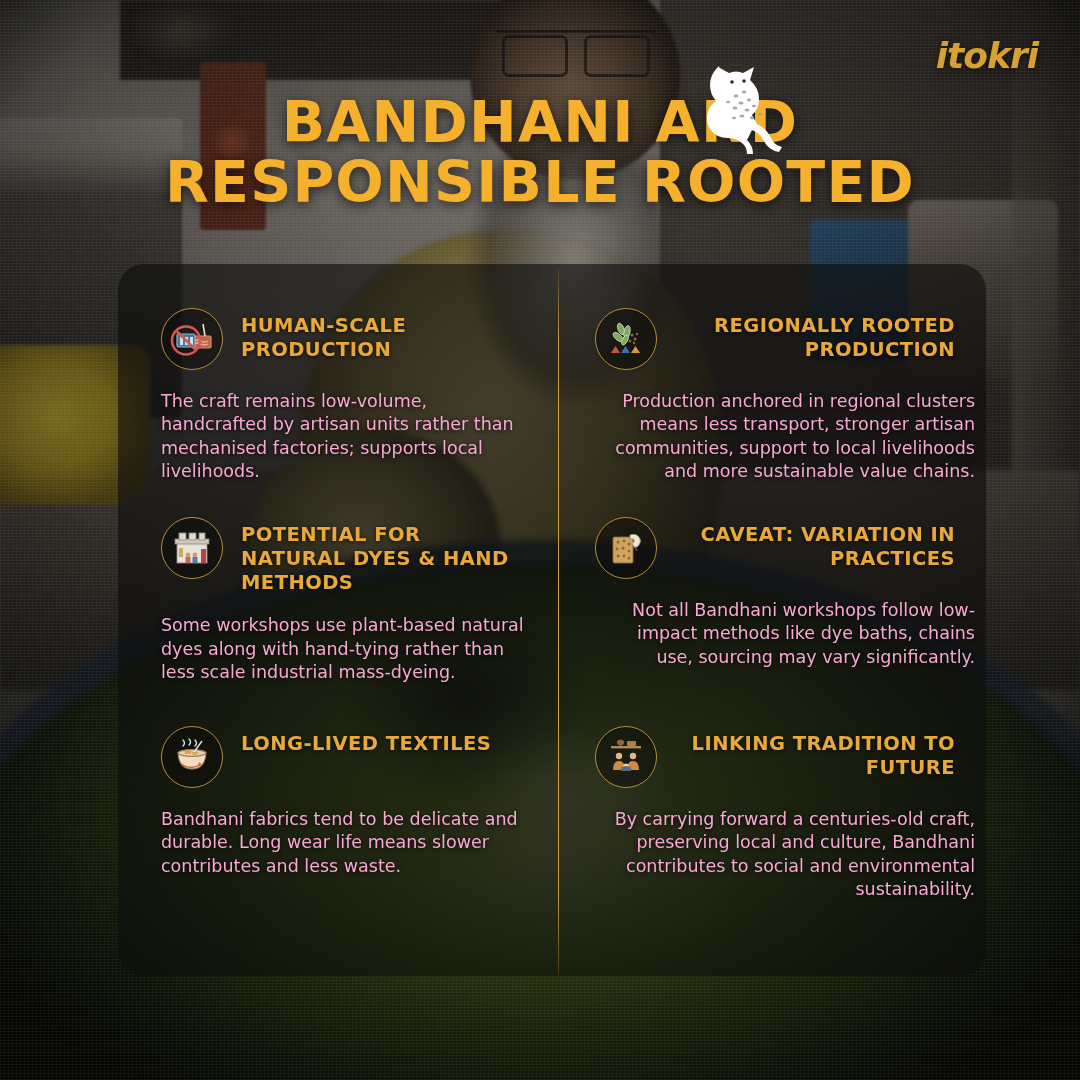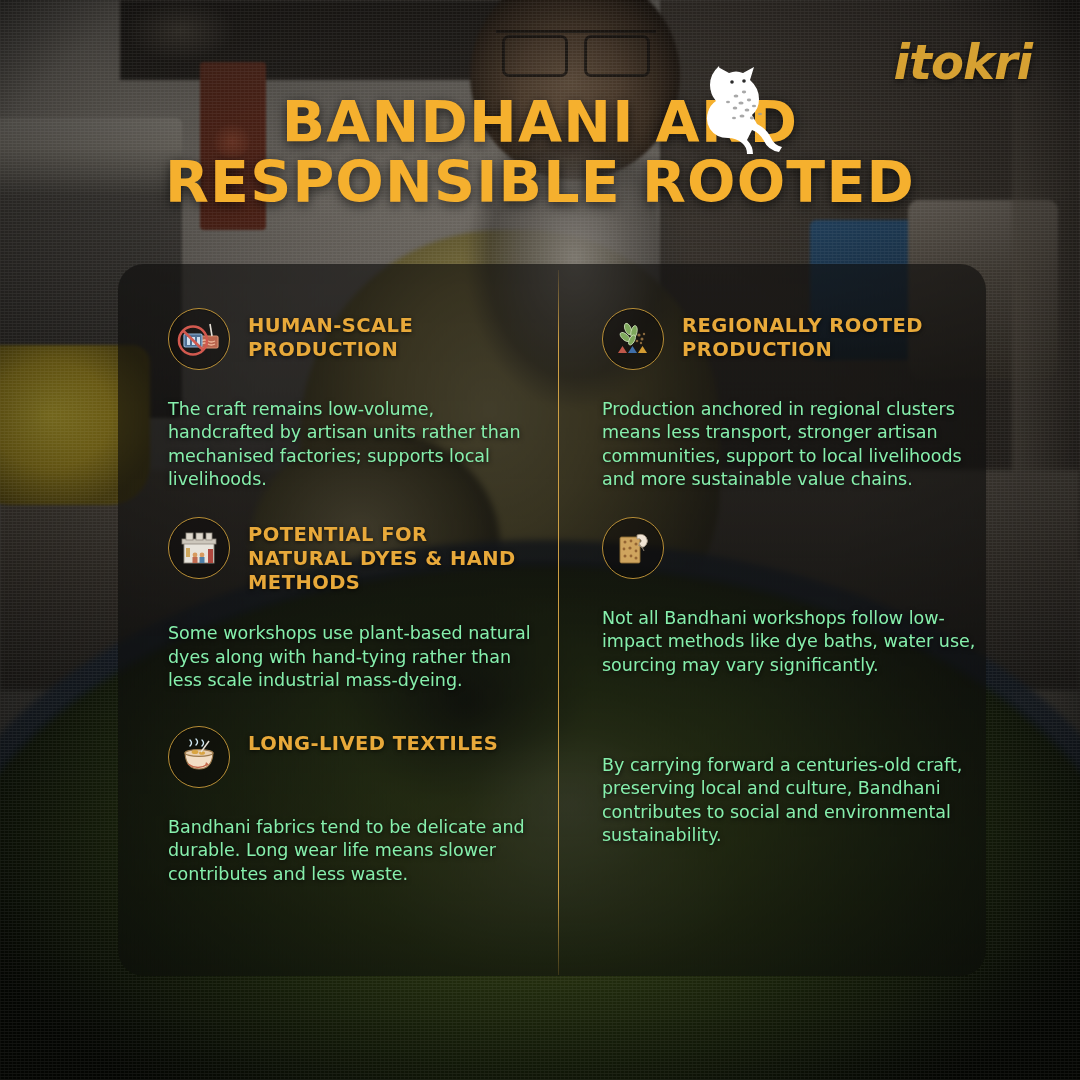--- a/index.html
+++ b/index.html
@@ -178,24 +178,24 @@
   }
   .grain{
     position:absolute; inset:0; opacity:.06;
     background-image:
       repeating-linear-gradient(0deg, rgba(255,255,255,.9) 0 1px, rgba(0,0,0,0) 1px 3px),
       repeating-linear-gradient(90deg, rgba(255,255,255,.6) 0 1px, rgba(0,0,0,0) 1px 4px);
   }
 
   
   .brand{
-    position:absolute; right:48px; top:38px;
+    position:absolute; right:42px; top:38px;
     font-family:"DejaVu Sans", sans-serif;
     font-weight:700; font-style:italic;
-    font-size:48px; letter-spacing:-1px;
+    font-size:36px; letter-spacing:-1px;
     color:#d6a132;
     line-height:1;
     text-shadow:0 2px 6px rgba(0,0,0,.6);
   }
 
   
   .title-wrap{
     position:absolute; left:0; right:0; top:92px;
     text-align:center;
   }
@@ -231,26 +231,26 @@
     position:absolute; left:558px; top:270px;
     width:1px; height:705px;
     background:linear-gradient(180deg, rgba(196,150,62,.15) 0%, rgba(214,165,70,.95) 10%, rgba(214,165,70,.95) 88%, rgba(196,150,62,.2) 100%);
   }
 
   .grid{
     position:absolute; left:118px; top:264px; width:868px; height:712px;
     display:grid;
     grid-template-columns:440px 428px;
     grid-template-rows:209px 209px 209px;
-    padding:44px 0 0 16px;
+    padding:44px 0 0 9px;
   }
 
   .cell{ position:relative; }
   .cell.left{  padding:0 36px 0 34px; }
-  .cell.right{ padding:0 20px 0 28px; }
+  .cell.right{ padding:0 20px 0 28px;text-align:right; }
 
   .cell-head{
     display:flex; align-items:flex-start; gap:18px;
   }
   .icon-circle{
     flex:0 0 auto;
     width:62px; height:62px; border-radius:50%;
     border:1.6px solid #b98f37;
     background:rgba(10,9,8,.45);
     display:flex; align-items:center; justify-content:center;
@@ -266,25 +266,25 @@
     line-height:1.22;
     letter-spacing:.45px;
     color:#e8a93a;
     padding-top:6px;
     text-shadow:0 1px 4px rgba(0,0,0,.7);
     max-width:290px;
   }
   .cell.right .cell-title{ max-width:280px; }
 
   .cell-body{
-    margin-top:28px;
+    margin-top:20px;
     font-family:"DejaVu Sans", sans-serif;
     font-size:17.5px;
     line-height:1.33;
-    color:#86efac;
+    color:#f9a8d4;
     text-shadow:0 1px 5px rgba(0,0,0,.85);
     max-width:400px;
   }
   .cell.right .cell-body{ max-width:412px; }
 </style>
 </head>
 <body>
 
 <div class="poster">
 
@@ -435,22 +435,23 @@
                 <circle cx="20" cy="23" r="1.6"></circle>
                 <circle cx="26" cy="26" r="1.4"></circle>
               <circle cx="15" cy="31" r="1.5"></circle>
                 <circle cx="21" cy="31" r="1.4"></circle>
                 <circle cx="26" cy="33" r="1.5"></circle>
             </g>
             <path d="M27 10 q6 -2 9 2 q3 4 0 8 q-2 3 -5 2 l-2 -4 q3 -1 2 -3 q-1 -2 -4 -1 z" fill="#f0e4d4" stroke="#9c8f7c" stroke-width=".8"></path>
             <path d="M28 20 q5 1 6 6" stroke="#9c8f7c" stroke-width=".9" fill="none"></path>
           </svg>
         </div>
-      </div>
-      <div class="cell-body">Not all Bandhani workshops follow low-impact methods like dye baths, water use, sourcing may vary significantly.</div>
+        <div class="cell-title">CAVEAT: VARIATION IN PRACTICES</div>
+      </div>
+      <div class="cell-body">Not all Bandhani workshops follow low-impact methods like dye baths, chains use, sourcing may vary significantly.</div>
     </div>
 
     <div class="cell left">
       <div class="cell-head">
         <div class="icon-circle">
           <svg width="46" height="46" viewBox="0 0 46 46">
             <path d="M14 6 q3 3 0 6 M20 5 q3 3 0 6 M26 6 q3 3 0 6" stroke="#cfe7f2" stroke-width="1.4" fill="none" stroke-linecap="round"></path>
             <path d="M9 19 h28 q-1 16 -14 16 q-13 0 -14 -16 z" fill="#f2ddc4" stroke="#9d7a4d" stroke-width="1.1"></path>
             <ellipse cx="23" cy="19" rx="14" ry="3.4" fill="#e8cfb0" stroke="#9d7a4d" stroke-width="1.1"></ellipse>
             <ellipse cx="19" cy="18" rx="3.4" ry="2" fill="#d9a441"></ellipse>
@@ -459,17 +460,33 @@
             <path d="M12 30 q10 7 20 0" stroke="#c4684c" stroke-width="1.5" fill="none"></path>
             <path d="M30 28 l3 3 l-4 1 z" fill="#c4684c"></path>
           </svg>
         </div>
         <div class="cell-title">LONG-LIVED TEXTILES</div>
       </div>
       <div class="cell-body">Bandhani fabrics tend to be delicate and durable. Long wear life means slower contributes and less waste.</div>
     </div>
 
     <div class="cell right">
+      <div class="cell-head">
+        <div class="icon-circle">
+          <svg width="46" height="46" viewBox="0 0 46 46">
+            <rect x="8" y="12" width="30" height="2.4" fill="#b08a52"></rect>
+            <rect x="24" y="7" width="9" height="5" rx="1" fill="#a87f4a"></rect>
+            <path d="M14 7 q4 -3 7 0 q1 3 -3 5 q-5 -1 -4 -5 z" fill="#8d6c3f"></path>
+            <circle cx="16" cy="22" r="3.2" fill="#e0b783"></circle>
+            <path d="M10 36 q0 -9 6 -9 q6 0 6 9 z" fill="#cf8c3e"></path>
+            <circle cx="30" cy="22" r="3.2" fill="#e0b783"></circle>
+            <path d="M24 36 q0 -9 6 -9 q6 0 6 9 z" fill="#cf8c3e"></path>
+            <path d="M20 31 q3 -3 6 0 q-3 3 -6 0 z" fill="#d8dde3"></path>
+            <rect x="18" y="33" width="10" height="4" rx="1" fill="#4f6f93"></rect>
+          </svg>
+        </div>
+        <div class="cell-title">LINKING TRADITION TO FUTURE</div>
+      </div>
       <div class="cell-body">By carrying forward a centuries-old craft, preserving local and culture, Bandhani contributes to social and environmental sustainability.</div>
     </div>
 
   </div>
 </div>
 
 </body></html>

